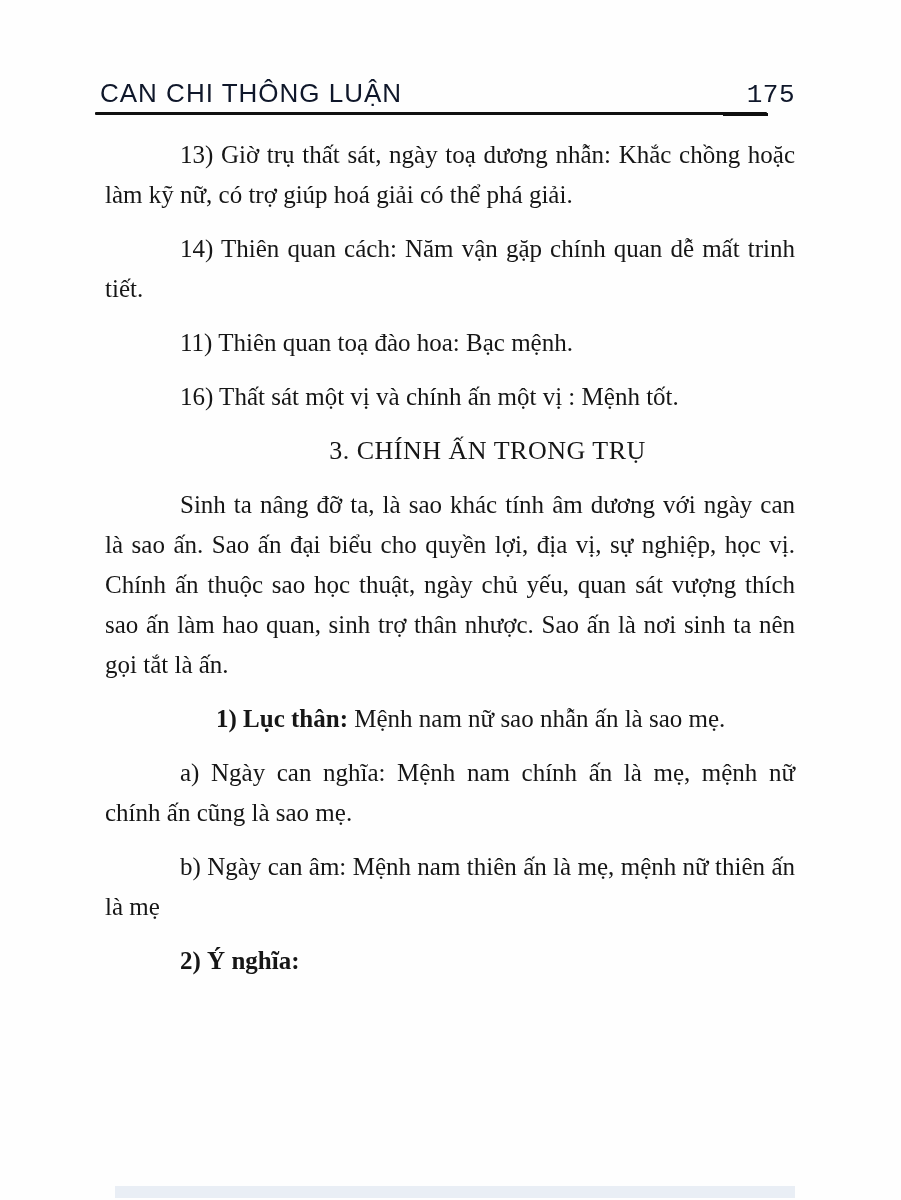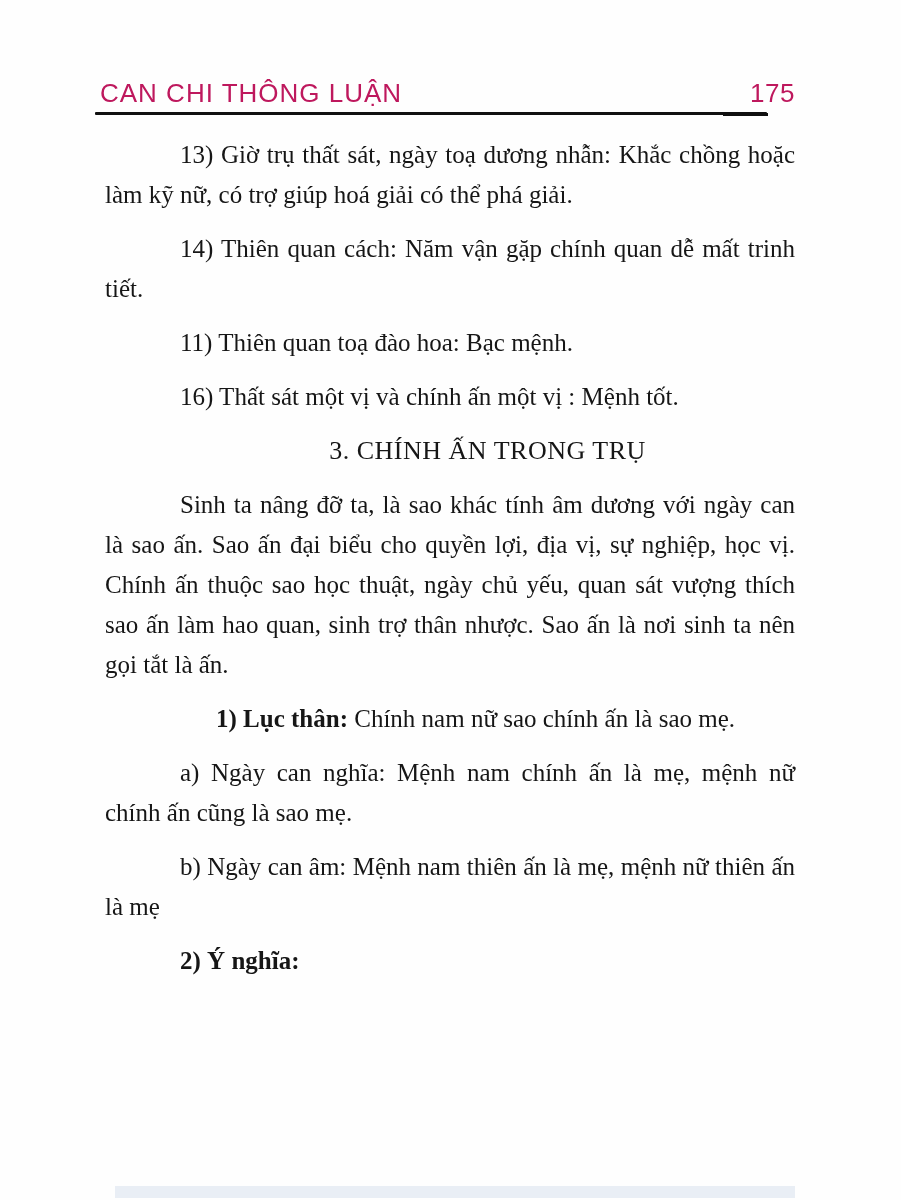--- a/index.html
+++ b/index.html
@@ -23,24 +23,25 @@
     top: 78px;
     left: 100px;
     right: 106px;
     display: flex;
     justify-content: space-between;
     align-items: baseline;
     font-family: "Liberation Sans", sans-serif;
     font-size: 26px;
     font-weight: 500;
     letter-spacing: 1px;
-    color: #be185d;
+    color: #0f172a;
   }
   .running-head .folio {
     letter-spacing: 0.5px;
+    font-family: Liberation Mono, monospace;
   }
   .head-rule {
     position: absolute;
     top: 112px;
     left: 95px;
     width: 672px;
     height: 3px;
     background: #101010;
     border-radius: 1px;
   }
@@ -111,21 +112,21 @@
     <p>14) Thiên quan cách: Năm vận gặp chính quan dễ mất trinh tiết.</p>
 
     <p>11) Thiên quan toạ đào hoa: Bạc mệnh.</p>
 
     <p>16) Thất sát một vị và chính ấn một vị : Mệnh tốt.</p>
 
     <p class="section-heading">3. CHÍNH ẤN TRONG TRỤ</p>
 
     <p>Sinh ta nâng đỡ ta, là sao khác tính âm dương với ngày can là sao ấn. Sao ấn đại biểu cho quyền lợi, địa vị, sự nghiệp, học vị. Chính ấn thuộc sao học thuật, ngày chủ yếu, quan sát vượng thích sao ấn làm hao quan, sinh trợ thân nhược. Sao ấn là nơi sinh ta nên gọi tắt là ấn.</p>
 
-    <p><span class="bold-lead">1) Lục thân:</span><span> Chính nam nữ sao chính ấn là sao mẹ.</span></p>
+    <p><span class="bold-lead">1) Lục thân:</span><span> Mệnh nam nữ sao nhẫn ấn là sao mẹ.</span></p>
 
     <p>a) Ngày can nghĩa: Mệnh nam chính ấn là mẹ, mệnh nữ chính ấn cũng là sao mẹ.</p>
 
     <p>b) Ngày can âm: Mệnh nam thiên ấn là mẹ, mệnh nữ thiên ấn là mẹ</p>
 
     <p class="bold-para">2) Ý nghĩa:</p>
 
 
   </div>
 

